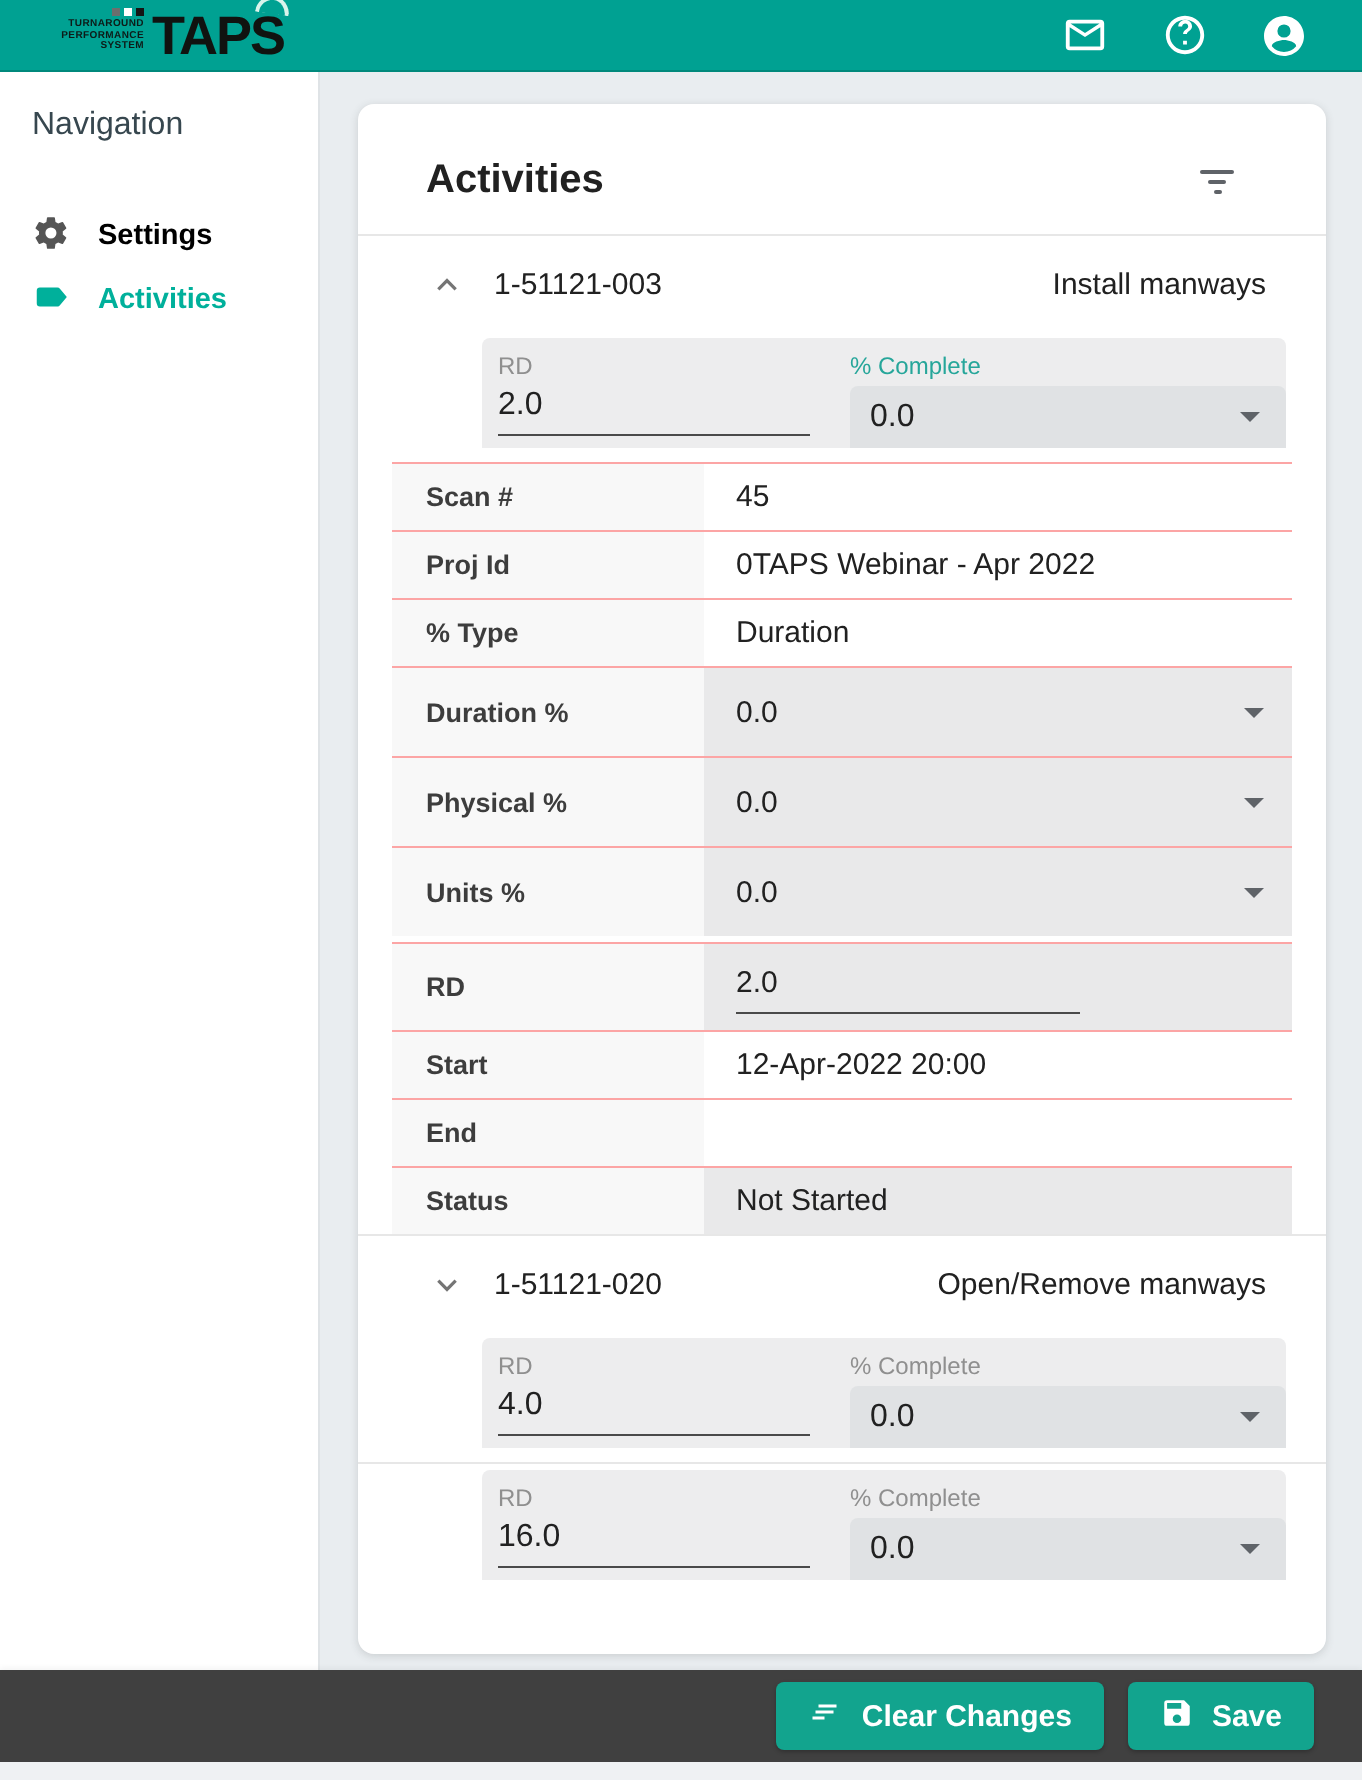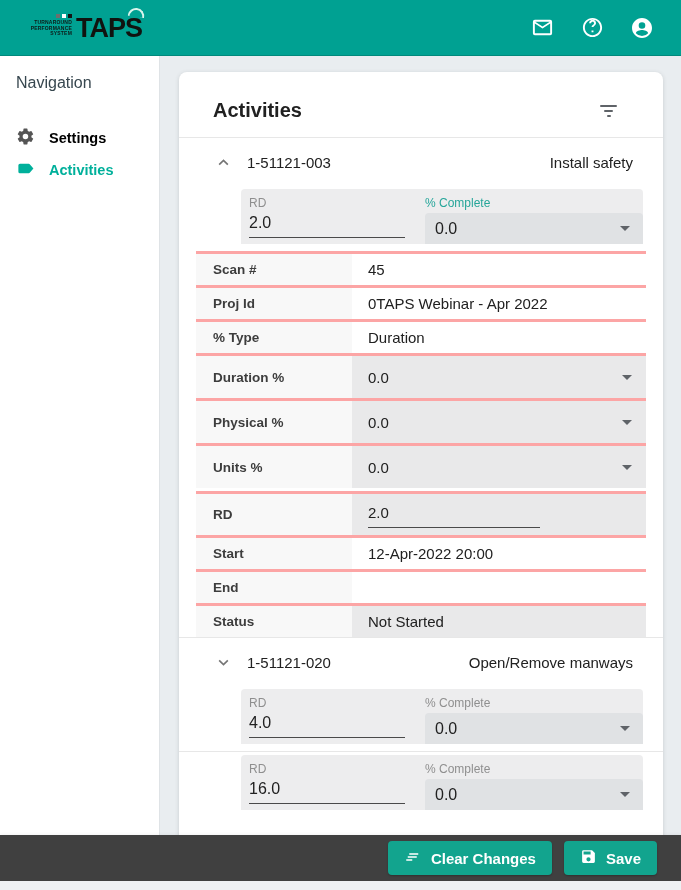--- a/index.html
+++ b/index.html
@@ -1,21 +1,21 @@
 <!DOCTYPE html>
 <html><head>
 <meta charset="utf-8">
 <style>
   * { margin:0; padding:0; box-sizing:border-box; }
   html,body { width:681px; height:890px; overflow:hidden; }
   body { font-family:"Liberation Sans", sans-serif; background:#e9edf0; }
   .app { position:relative; width:681px; height:890px; overflow:hidden; }
 
   
-  .hdr { height:56px; background:#00a192; display:flex; align-items:center;
+  .hdr { height:36px; background:#00a192; display:flex; align-items:center;
          justify-content:space-between; padding:0 27px 0 28px;
          border-bottom:1px solid rgba(0,0,0,.15); }
   .logo { display:flex; align-items:flex-end; gap:4px; cursor:pointer; }
   .logo-left { display:flex; flex-direction:column; align-items:flex-end; padding-bottom:6px; }
   .logo-marks { display:flex; gap:2px; margin-bottom:2px; }
   .logo-marks span { width:4px; height:4px; display:inline-block; }
   .m1 { background:#6b6f6e; } .m2 { background:#ffffff; } .m3 { background:#151515; }
   .logo-small { width:44px; font-size:5px; line-height:5.5px; font-weight:bold;
                 color:#0d1b18; text-transform:uppercase; text-align:right; letter-spacing:.2px; }
   .logo-main { position:relative; font-size:27px; font-weight:bold; color:#101310;
@@ -64,21 +64,21 @@
              font-size:16px; color:#212121; padding:3px 0 5px; outline:none;
              font-family:"Liberation Sans", sans-serif; }
   .q-select { background:#e0e2e4; border-radius:4px 4px 0 0; height:36px; margin-top:2px;
               display:flex; align-items:center; justify-content:space-between;
               padding:0 13px 0 10px; font-size:16px; color:#212121; cursor:pointer; }
   .arr { width:0; height:0; border-left:5px solid transparent; border-right:5px solid transparent;
          border-top:5px solid #5f6368; }
 
   
   .details { margin:0 17px; }
-  .drow { display:flex; border-top:3px solid #fca5a5; }
+  .drow { display:flex; border-top:1px solid #fca5a5; }
   .dlabel { width:156px; flex-shrink:0; background:#f8f8f8; display:flex; align-items:center;
             padding-left:17px; font-size:13.5px; font-weight:bold; color:#3d3d3d; }
   .dvalue { flex:1; display:flex; align-items:center; padding-left:16px; font-size:15px;
             color:#212121; }
   .plain-row  { height:34px; }
   .select-row { height:45px; }
   .select-row .dvalue { background:#e9e9ea; justify-content:space-between; padding-right:14px; cursor:pointer; }
   .input-row  { height:44px; margin-top:3px; }
   .input-row .dvalue { background:#e9e9ea; }
   .filled-row { height:34px; }
@@ -170,21 +170,21 @@
         </div>
 
         <div class="act">
           <div class="act-head">
             <span class="chev">
               <svg width="13" height="13" viewBox="0 0 24 24" fill="none" stroke="#757575" stroke-width="3">
                   <polyline points="4,16 12,8 20,16"></polyline>
                 </svg>
             </span>
             <span class="act-id">1-51121-003</span>
-            <span class="act-desc">Install safety</span>
+            <span class="act-desc">Install manways</span>
           </div>
           <div class="quick">
             <div class="q-col-rd">
               <span class="q-label">RD</span>
               <input class="q-input" value="2.0" style="">
             </div>
             <div class="q-col-pct">
               <span class="q-label teal">% Complete</span>
               <div class="q-select">
                 <span>0.0</span>

